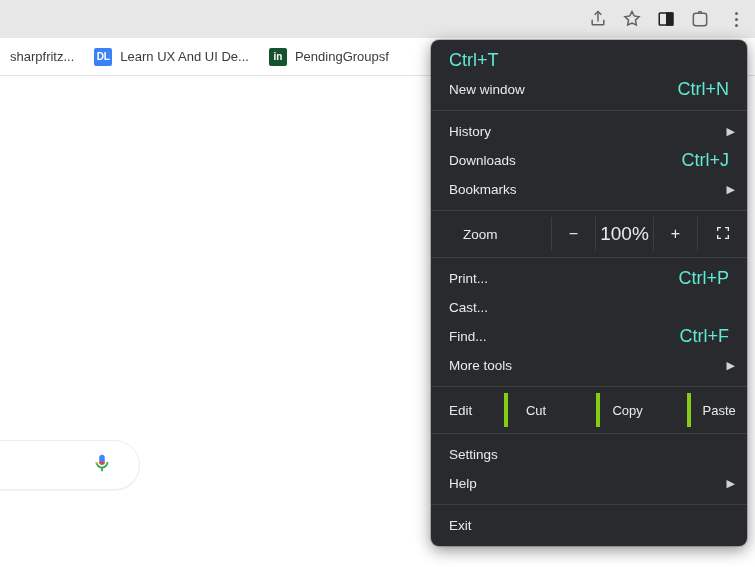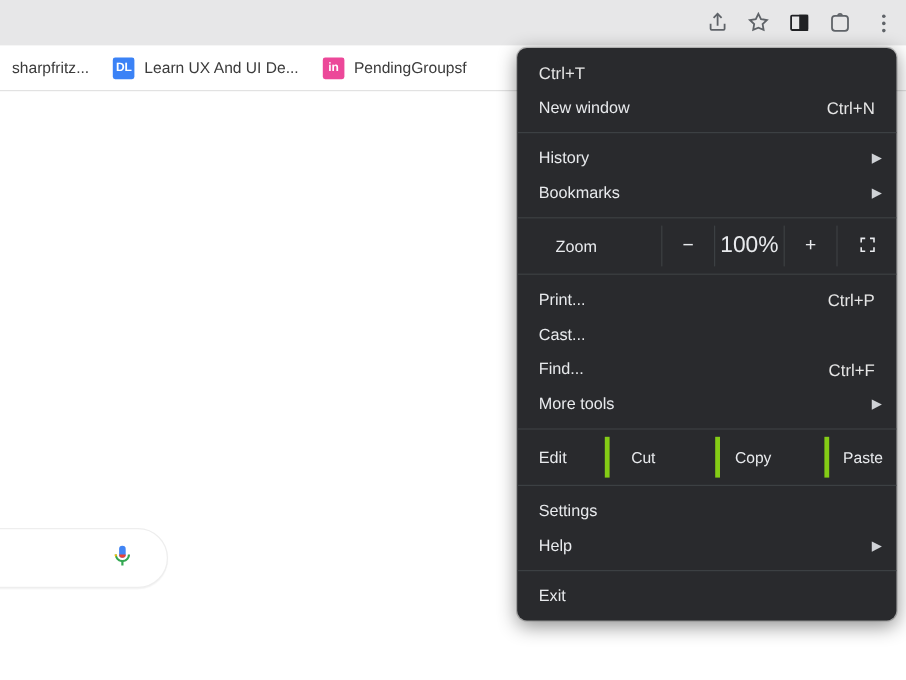--- a/index.html
+++ b/index.html
@@ -48,21 +48,21 @@
     cursor: pointer;
     white-space: nowrap;
     text-align: right;
   }
   .bm-icon {
     width: 18px; height: 18px; border-radius: 2px;
     display: flex; align-items: center; justify-content: center;
     font-size: 10px; font-weight: 700; color: #fff;
   }
   .bm-icon.dl { background: #3b82f6; }
-  .bm-icon.in { background: #ec4899; }
+  .bm-icon.in { background: #14532d; }
 
   
   .menu {
     position: absolute;
     top: 40px;
     right: 8px;
     width: 316px;
     background: #292a2d;
     color: #e8eaed;
     border-radius: 8px;
@@ -73,21 +73,21 @@
   }
   .menu .row {
     display: flex;
     align-items: center;
     height: 29px;
     padding: 0 18px;
     cursor: default;
     position: relative;
   }
   .menu .row .label { flex: 1; }
-  .menu .row .accel { color: #e5e5e5; font-size: 14px; }
+  .menu .row .accel { color: #5eead4; font-size: 18px; }
   .menu .row .chev {
     color: #cfd2d6; font-size: 11px; position:absolute; right:12px;
   }
   .menu .sep {
     height: 1px; background: #3c4043; margin: 6px 0;
   }
   
   .zoom-row {
     display: flex;
     align-items: stretch;
@@ -210,20 +210,24 @@
   <div class="row hover">
     <span class="label">New window</span>
     <span class="accel">Ctrl+N</span>
   </div>
 
   <div class="sep"></div>
 
   <div class="row hover">
     <span class="label">History</span>
     <span class="chev">▶</span>
+  </div>
+  <div class="row hover">
+    <span class="label">Downloads</span>
+    <span class="accel">Ctrl+J</span>
   </div>
   <div class="row hover">
     <span class="label">Bookmarks</span>
     <span class="chev">▶</span>
   </div>
 
   <div class="sep"></div>
 
   <div class="zoom-row">
     <div class="zlabel">Zoom</div>

